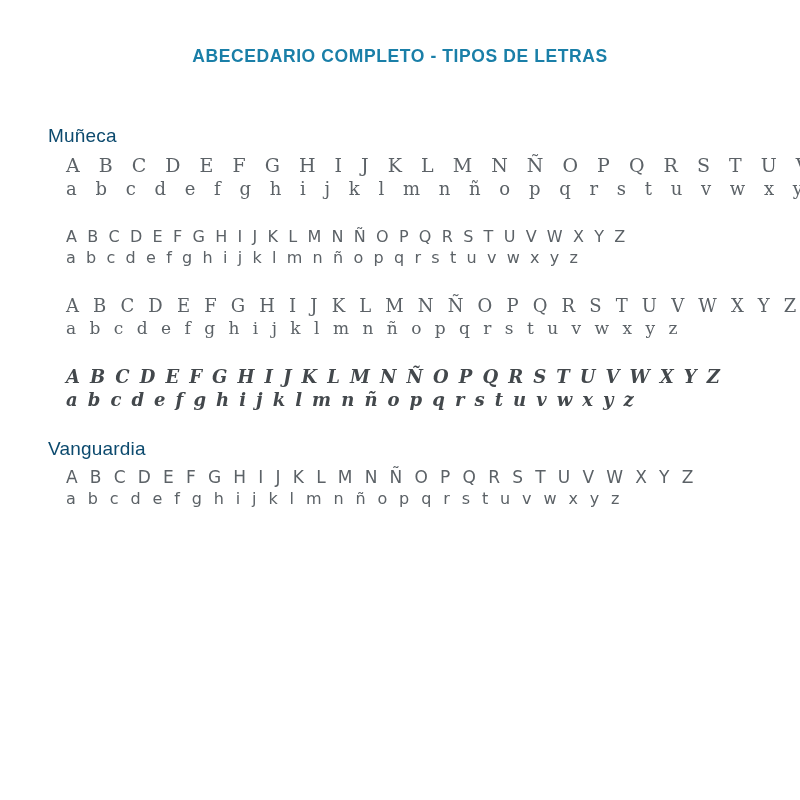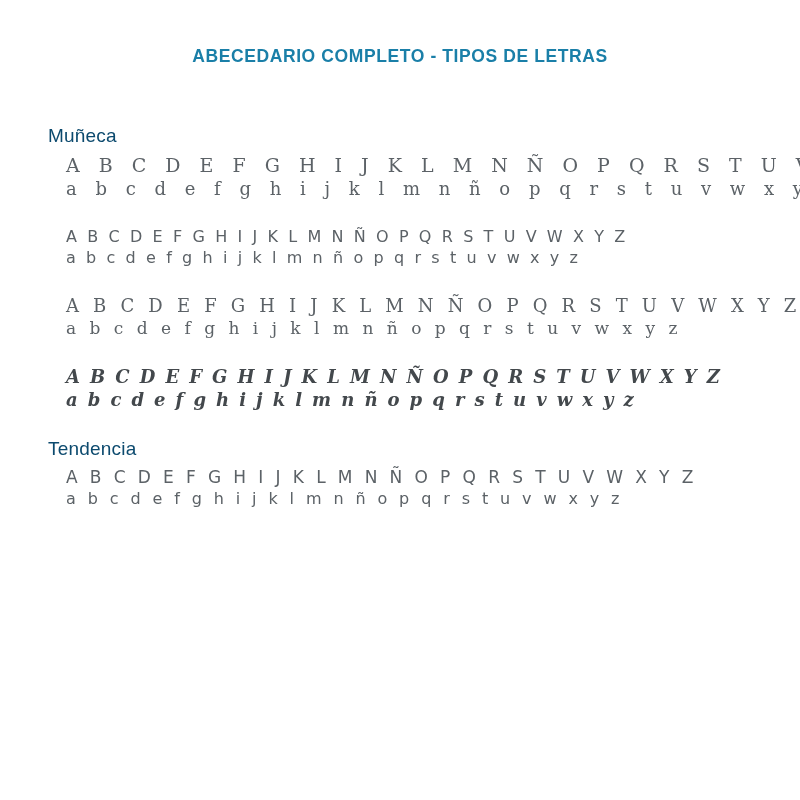--- a/index.html
+++ b/index.html
@@ -146,19 +146,19 @@
       <div class="alphabet alpha-upper">A B C D E F G H I J K L M N Ñ O P Q R S T U V W X Y Z</div>
       <div class="alphabet alpha-lower">a b c d e f g h i j k l m n ñ o p q r s t u v w x y z</div>
     </div>
 
     <div class="font-block style-tendencia">
       <div class="alphabet alpha-upper">A B C D E F G H I J K L M N Ñ O P Q R S T U V W X Y Z</div>
       <div class="alphabet alpha-lower">a b c d e f g h i j k l m n ñ o p q r s t u v w x y z</div>
     </div>
 
     <div class="font-block style-vanguardia">
-      <div class="font-name">Tendencia</div>
+      <div class="font-name">Vanguardia</div>
       <div class="alphabet alpha-upper">A B C D E F G H I J K L M N Ñ O P Q R S T U V W X Y Z</div>
       <div class="alphabet alpha-lower">a b c d e f g h i j k l m n ñ o p q r s t u v w x y z</div>
     </div>
 
   </div>
 </div>
 
 </body></html>

